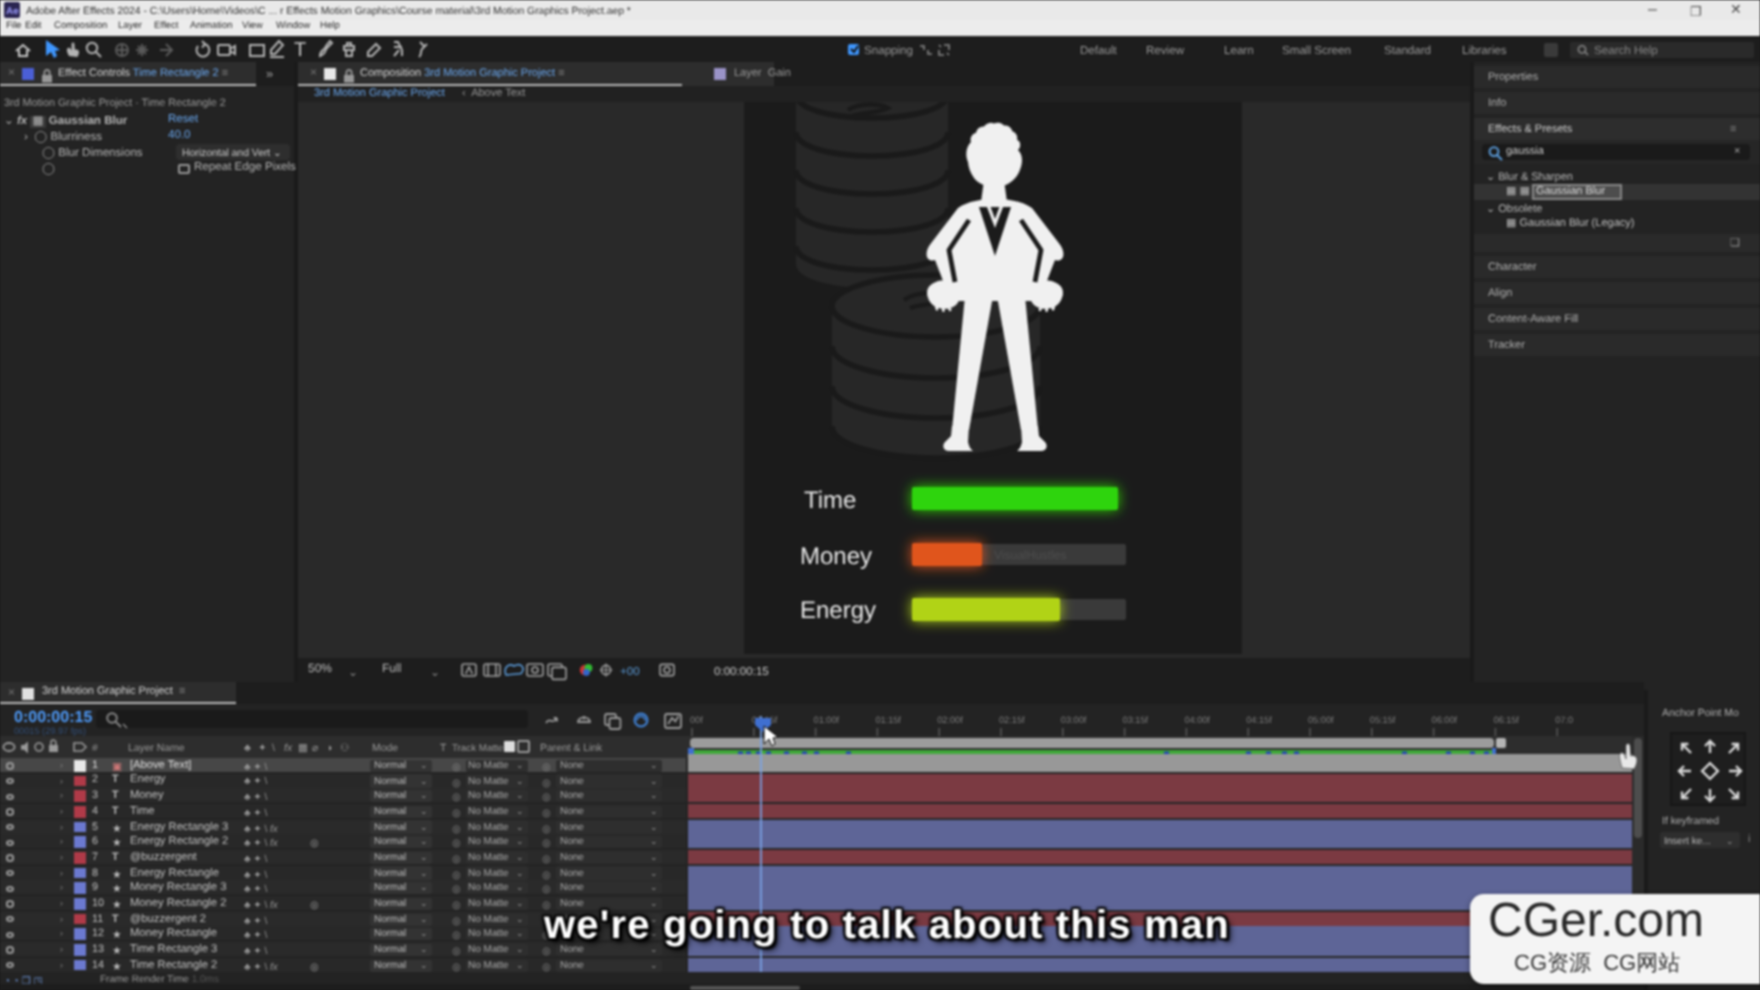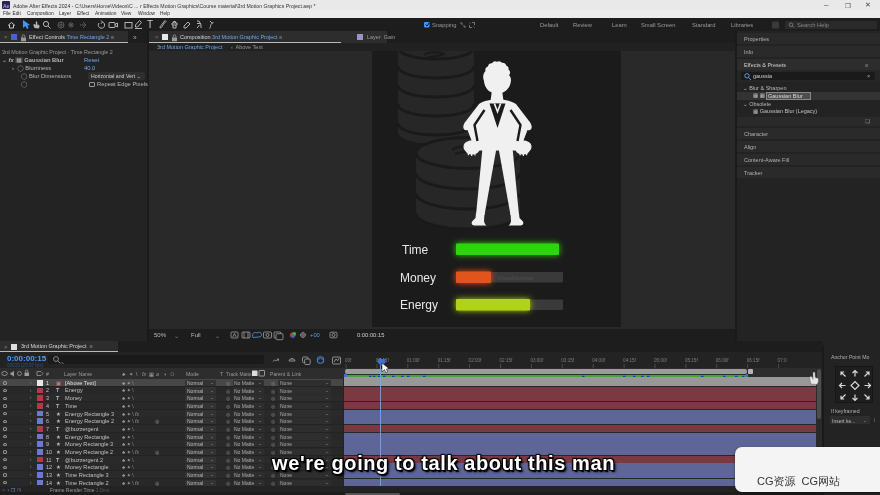--- a/index.html
+++ b/index.html
@@ -755,15 +755,16 @@
     <div class="txt" style="left:7px;top:63px;font-size:5.2px;color:#b0b0b0;">If keyframed</div>
     <div class="abs" style="left:6px;top:71px;width:40px;height:8px;background:#2e2e2e;border-radius:1px;"></div>
     <div class="txt" style="left:8px;top:72.5px;font-size:5px;color:#bbb;">Insert ke...</div>
     <div class="txt" style="left:39px;top:72.5px;font-size:4.5px;color:#999;">⌄</div>
     <div class="txt" style="left:50px;top:71.5px;font-size:5.5px;color:#888;">i</div>
   </div>
 
   <div class="txt" style="left:272px;top:452px;font-size:20px;font-weight:bold;color:#fff;letter-spacing:0.6px;text-shadow:0 0 2px #000,1.5px 1.5px 1px #000,-1px 1px 1px #000,1px -1px 1px #000,-1px -1px 1px #000,2px 2px 3px rgba(0,0,0,.8);">we're going to talk about this man</div>
 
   <div class="abs" style="left:735px;top:447px;width:152px;height:45px;background:#f4f4f4;border-radius:7px;box-shadow:0 1px 3px rgba(0,0,0,.4);"></div>
+  <div class="txt" style="left:744px;top:447px;font-size:24px;color:#282828;">CGer.com</div>
   <div class="txt" style="left:757px;top:474px;font-size:11px;color:#333;">CG资源&nbsp; CG网站</div>
 
 </div>
 
 </body></html>

